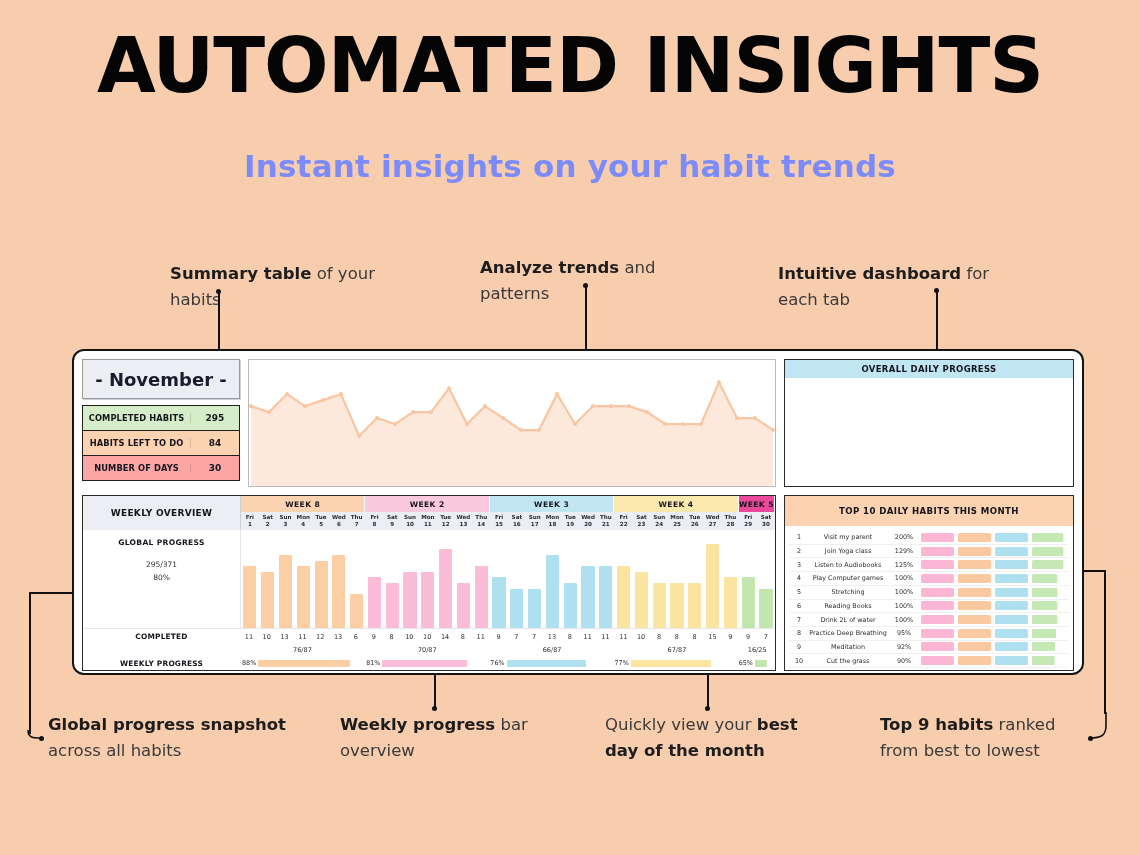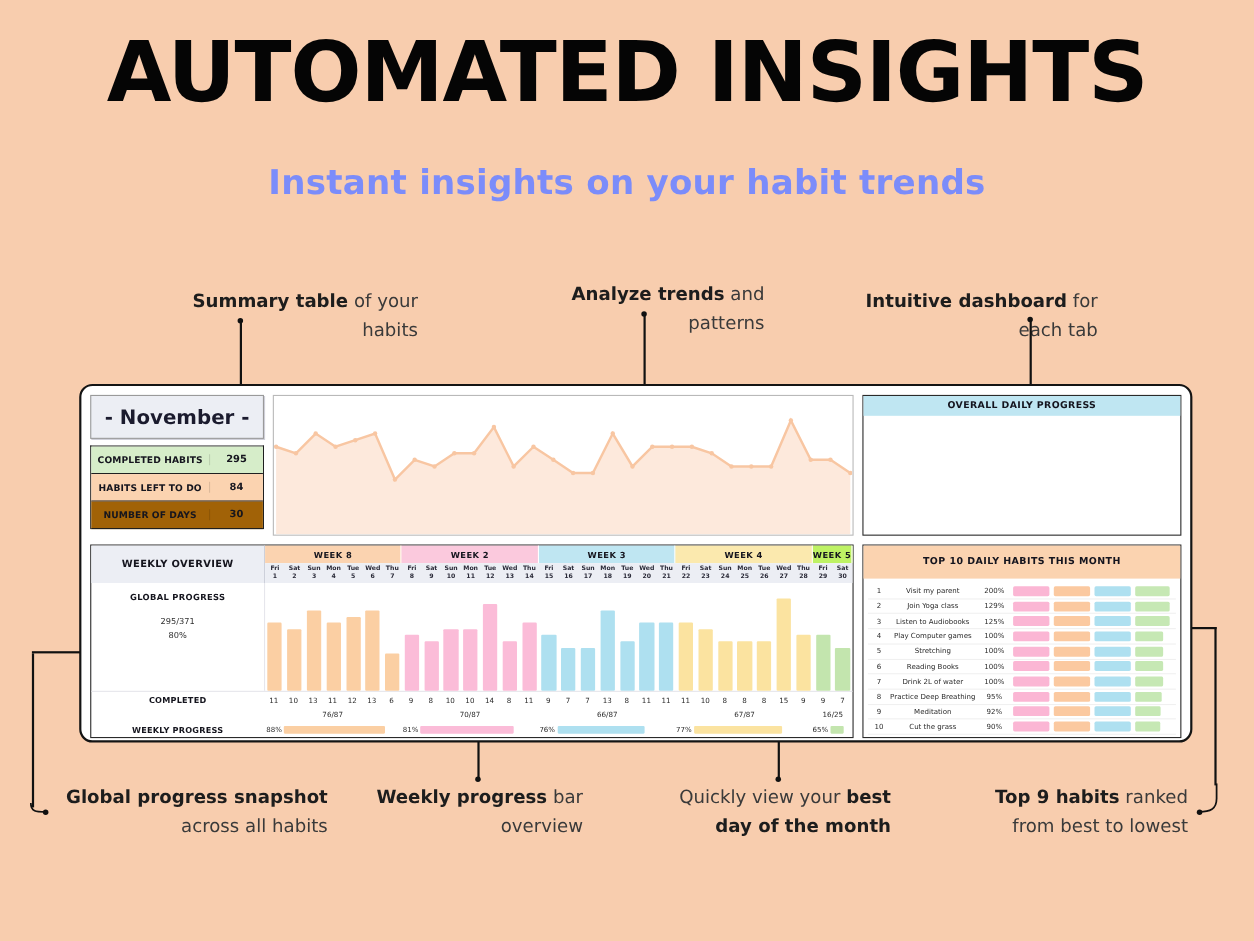--- a/index.html
+++ b/index.html
@@ -14,21 +14,21 @@
     position:absolute;left:0;top:28px;width:1140px;text-align:center;
     font-family:"DejaVu Sans", sans-serif;
     font-size:76px;font-weight:bold;letter-spacing:-1px;color:#050505;
     line-height:1.0;
   }
   .subtitle{
     position:absolute;left:0;top:148px;width:1140px;text-align:center;
     font-size:31px;font-weight:bold;color:#7b8cfa;letter-spacing:.2px;
   }
   
-  .callout{position:absolute;text-align:right;color:#1d1d1d;font-family:"DejaVu Sans",sans-serif;
+  .callout{position:absolute;text-align:left;color:#1d1d1d;font-family:"DejaVu Sans",sans-serif;
            font-size:16.5px;line-height:1.55;}
   .callout b{font-weight:bold;}
   .callout span.lt{color:#3a3a3a;font-weight:normal;}
   .leader{position:absolute;background:#111;}
   .leader-v{width:1.6px;}
   .leader-h{height:1.6px;}
   .dot{position:absolute;width:5px;height:5px;border-radius:50%;background:#111;}
   .arrow-down{position:absolute;width:0;height:0;border-left:5px solid transparent;
      border-right:5px solid transparent;border-top:8px solid #111;}
   .arrow-up{position:absolute;width:0;height:0;border-left:5px solid transparent;
@@ -205,21 +205,21 @@
       <div class="month-box">- November -</div>
       <div class="sum-table" id="summary-table">
           <div class="sum-row" style="background: rgb(214, 237, 201);">
             <div class="sum-lbl">COMPLETED HABITS</div>
             <div class="sum-val">295</div>
           </div>
           <div class="sum-row" style="background: rgb(251, 211, 176);">
             <div class="sum-lbl">HABITS LEFT TO DO</div>
             <div class="sum-val">84</div>
           </div>
-          <div class="sum-row" style="background: #a16207;">
+          <div class="sum-row" style="background: #fca5a5;">
             <div class="sum-lbl">NUMBER OF DAYS</div>
             <div class="sum-val">30</div>
           </div>
         </div>
     </div>
 
     <div class="linechart" id="linechart"><svg width="100%" height="100%" viewBox="0 0 522 124" preserveAspectRatio="none">
           <path d="M2.0,45.4 L19.9,51.3 L37.7,33.6 L55.6,45.4 L73.4,39.5 L91.3,33.6 L109.2,74.8 L127.0,57.1 L144.9,63.0 L162.8,51.3 L180.6,51.3 L198.5,27.8 L216.3,63.0 L234.2,45.4 L252.1,57.1 L269.9,68.9 L287.8,68.9 L305.7,33.6 L323.5,63.0 L341.4,45.4 L359.2,45.4 L377.1,45.4 L395.0,51.3 L412.8,63.0 L430.7,63.0 L448.6,63.0 L466.4,21.9 L484.3,57.1 L502.1,57.1 L520.0,68.9 L520.0,124 L2.0,124 Z" fill="#fde9dc"></path>
           <path d="M2.0,45.4 L19.9,51.3 L37.7,33.6 L55.6,45.4 L73.4,39.5 L91.3,33.6 L109.2,74.8 L127.0,57.1 L144.9,63.0 L162.8,51.3 L180.6,51.3 L198.5,27.8 L216.3,63.0 L234.2,45.4 L252.1,57.1 L269.9,68.9 L287.8,68.9 L305.7,33.6 L323.5,63.0 L341.4,45.4 L359.2,45.4 L377.1,45.4 L395.0,51.3 L412.8,63.0 L430.7,63.0 L448.6,63.0 L466.4,21.9 L484.3,57.1 L502.1,57.1 L520.0,68.9" stroke="#f8c6a2" stroke-width="2.2" fill="none"></path>
           <circle cx="2.0" cy="45.4" r="2" fill="#f8c6a2"></circle>
@@ -263,21 +263,21 @@
 
     <div class="weekly">
       <div class="wk-head">
         <div class="wk-head-left">WEEKLY OVERVIEW</div>
         <div class="wk-head-right">
           <div class="wk-bands" id="wk-bands">
               <div class="wk-band" style="background: rgb(251, 211, 176); flex: 7 1 0%;">WEEK 8</div>
               <div class="wk-band" style="background: rgb(251, 201, 221); flex: 7 1 0%;">WEEK 2</div>
               <div class="wk-band" style="background: rgb(191, 230, 242); flex: 7 1 0%;">WEEK 3</div>
               <div class="wk-band" style="background: rgb(251, 233, 174); flex: 7 1 0%;">WEEK 4</div>
-              <div class="wk-band" style="background: #bef264; flex: 2 1 0%;">WEEK 5</div>
+              <div class="wk-band" style="background: #ec4899; flex: 2 1 0%;">WEEK 5</div>
             </div>
           <div class="wk-days" id="wk-days">
               <div class="wk-day" style="flex: 1 1 0%;">
                 <div>Fri</div>
                 <div>1</div>
               </div>
               <div class="wk-day" style="flex: 1 1 0%;">
                 <div>Sat</div>
                 <div>2</div>
               </div>

